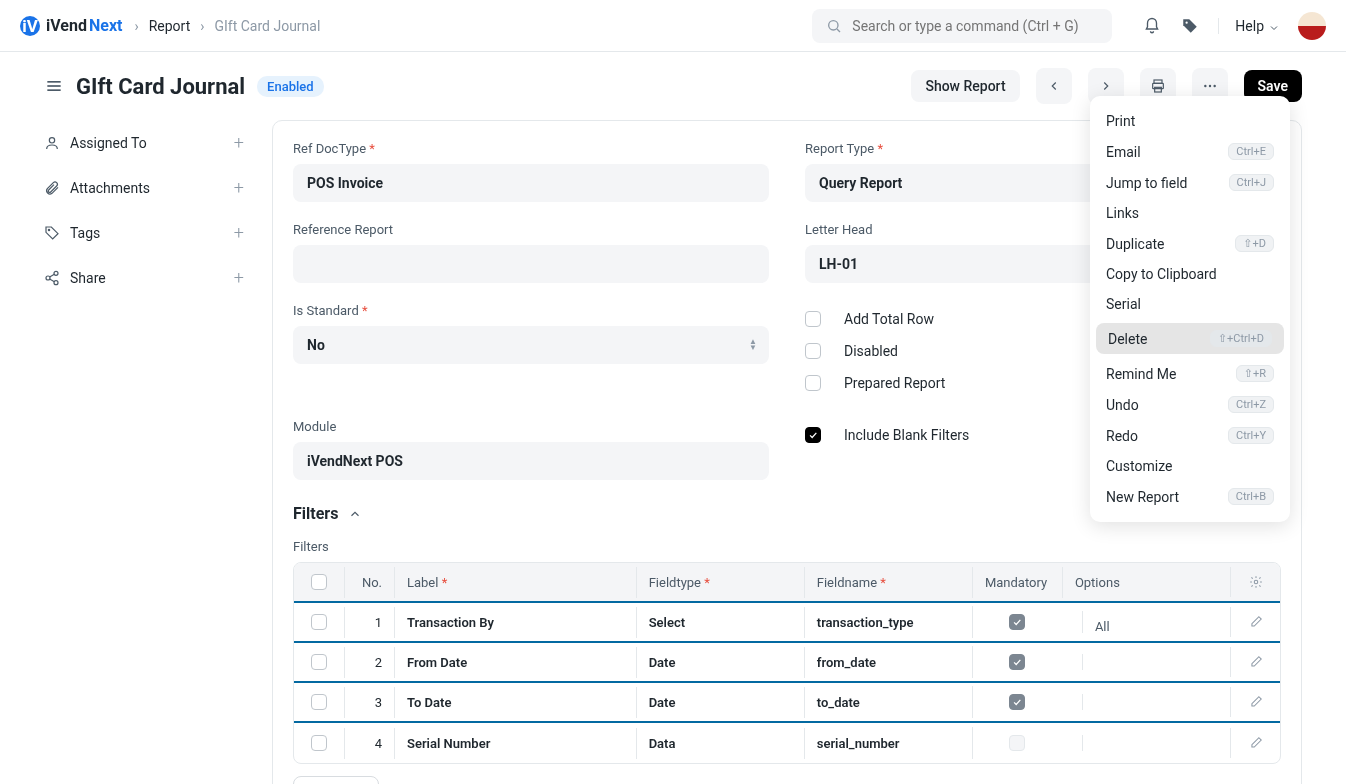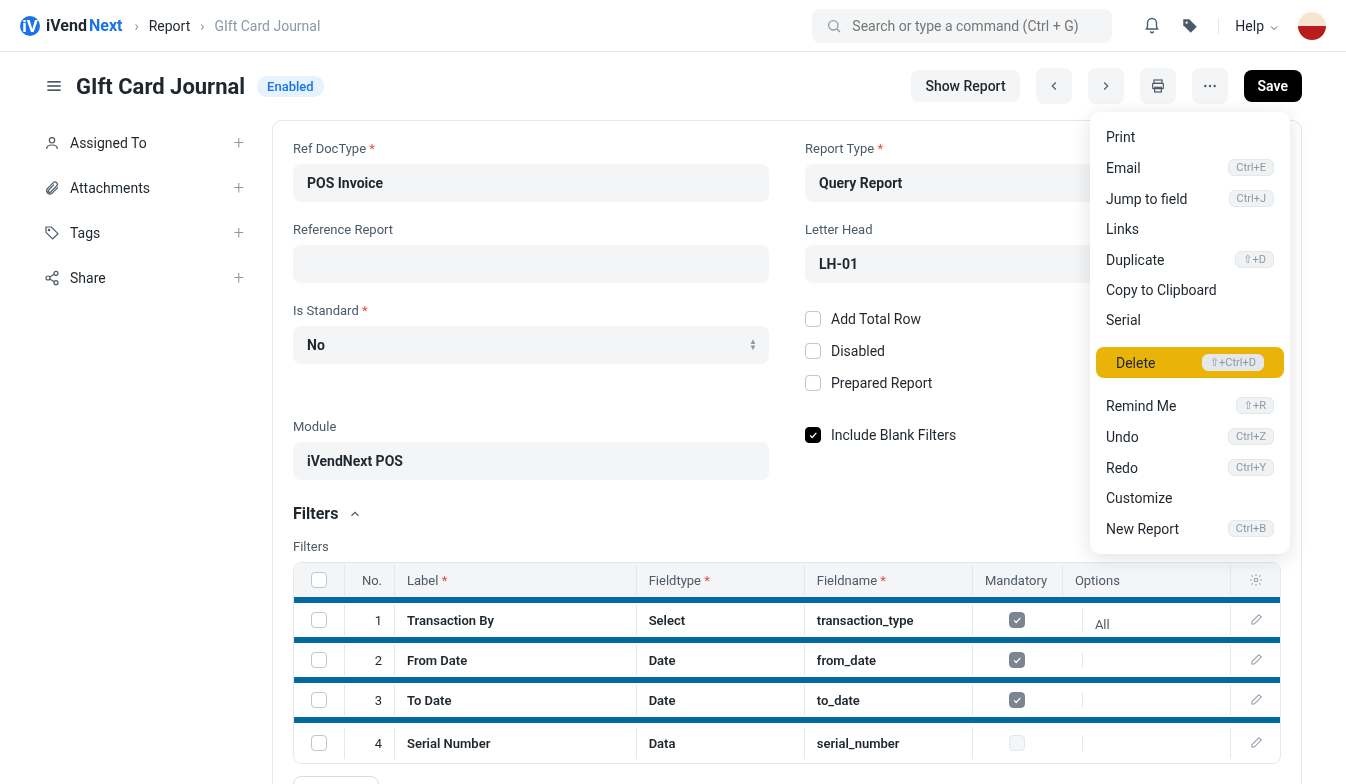--- a/index.html
+++ b/index.html
@@ -249,21 +249,21 @@
       right: 12px;
       display: flex;
       flex-direction: column;
       font-size: 8px;
       color: #8d99a6;
       line-height: 6px;
     }
     .checkbox-row {
       display: flex;
       align-items: center;
-      gap: 10px;
+      gap: 23px;
       padding: 8px 0;
     }
     .chk {
       width: 16px;
       height: 16px;
       border: 1.5px solid #c0c6cc;
       border-radius: 4px;
       display: flex;
       align-items: center;
       justify-content: center;
@@ -299,21 +299,21 @@
     .table {
       width: 100%;
       border: 1px solid #e4e8eb;
       border-radius: 8px;
       overflow: hidden;
     }
     .table-row {
       display: grid;
       grid-template-columns: 50px 50px 2.3fr 1.6fr 1.6fr 90px 1.6fr 50px;
       align-items: center;
-      border-bottom: 6px solid #0369a1;
+      border-bottom: 2px solid #0369a1;
       min-height: 40px;
     }
     .table-row:last-child {
       border-bottom: none;
     }
     .table-header {
       background: #f4f5f7;
       font-size: 13px;
       color: #4c5a67;
     }
@@ -366,42 +366,42 @@
       border: 1px solid #d8dce0;
       background: #fff;
       border-radius: 8px;
       padding: 7px 14px;
       font-size: 14px;
       cursor: pointer;
     }
 
     .dropdown-menu {
       position: absolute;
-      top: 112px;
+      top: 96px;
       right: 56px;
       width: 200px;
       background: #fff;
       border-radius: 10px;
       box-shadow: 0 4px 20px rgba(0,0,0,0.12);
       padding: 10px 0;
       z-index: 100;
     }
     .menu-item {
       display: flex;
       align-items: center;
       justify-content: space-between;
       padding: 7px 16px;
       font-size: 14px;
       cursor: pointer;
     }
     .menu-item.highlighted {
-      background: #eab308;
+      background: #e5e5e5;
       border-radius: 8px;
-      margin: 12px 6px;
-      padding: 7px 20px;
+      margin: 4px 6px;
+      padding: 7px 12px;
     }
     .shortcut {
       background: #f0f2f4;
       border: 1px solid #e4e8eb;
       border-radius: 6px;
       padding: 1px 7px;
       font-size: 11px;
       color: #8d99a6;
     }
     .menu-item.highlighted .shortcut {

